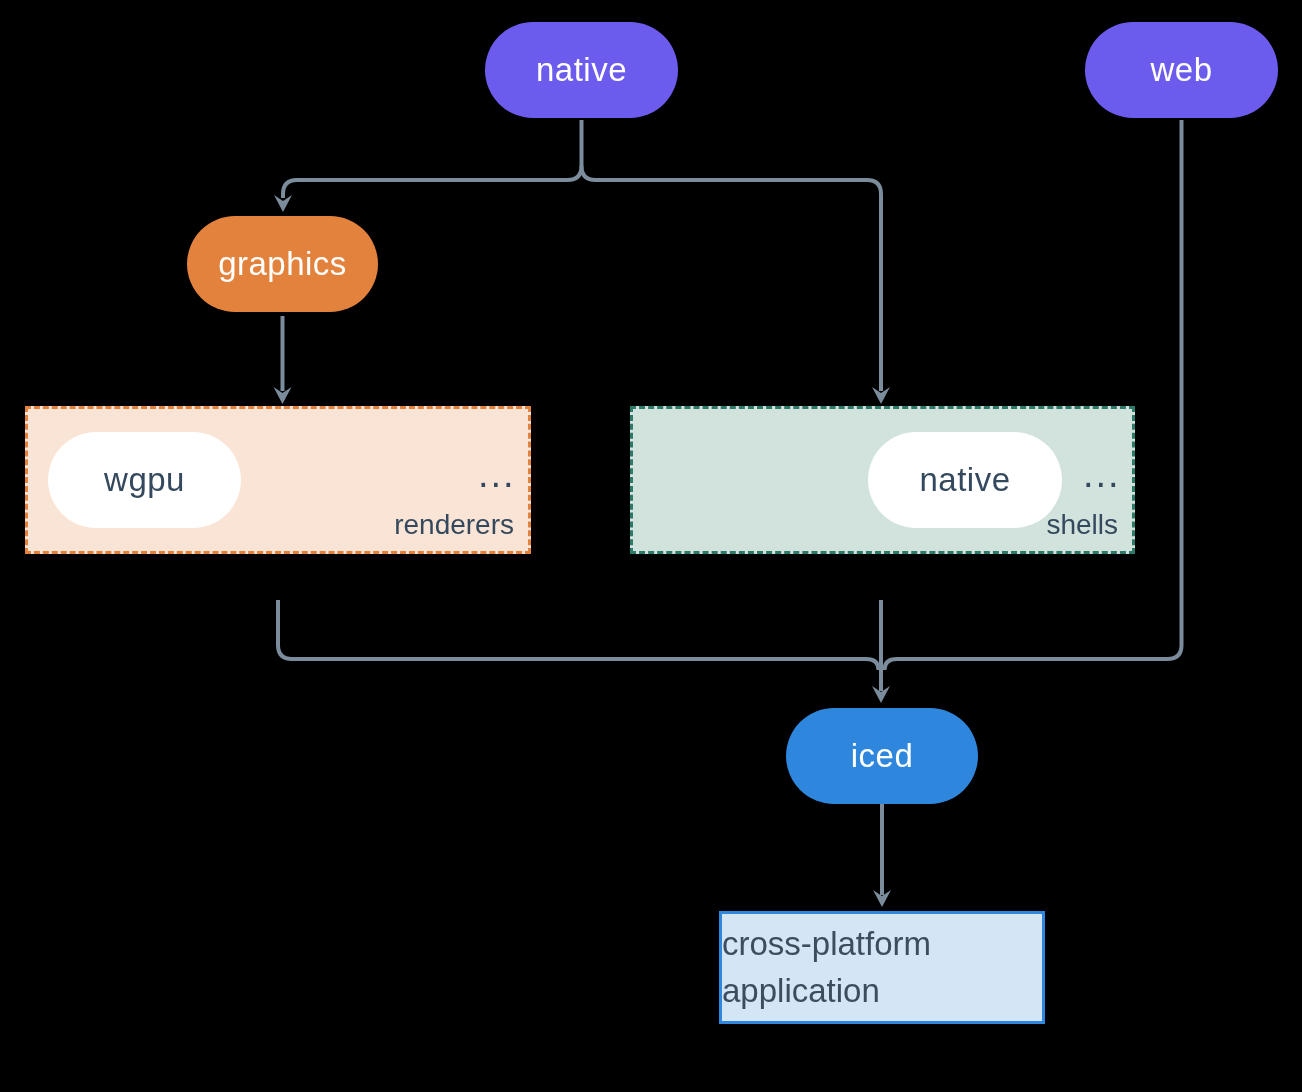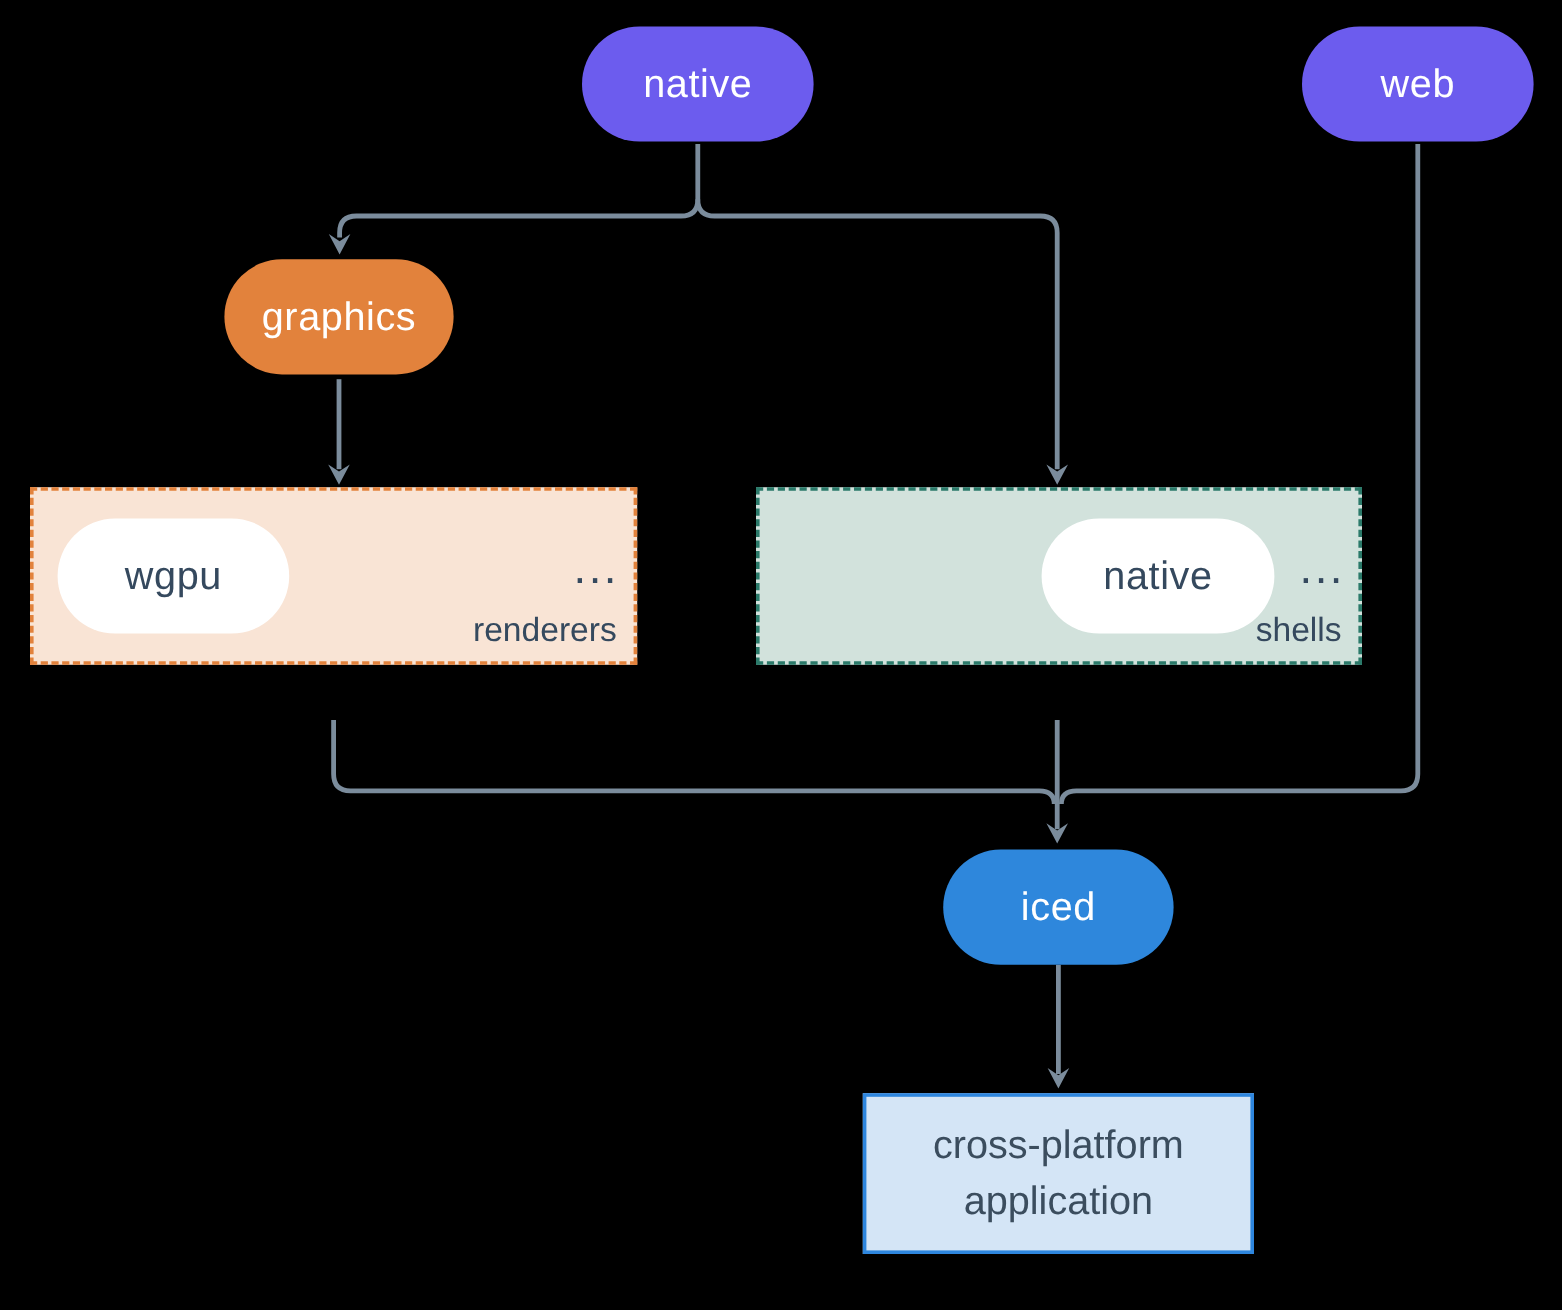--- a/index.html
+++ b/index.html
@@ -64,27 +64,27 @@
     position: absolute;
     right: 14px; bottom: 10px;
     font-size: 28px;
     color: #35495e;
     margin-left: 40px;
   }
 
   #node-application {
     position: absolute;
     left: 719px; top: 911px;
-    width: 326px; height: 134px;
+    width: 326px; height: 113px;
     box-sizing: border-box;
     background: #d4e5f6;
     border: 3px solid #2e86de;
     display: flex;
     flex-direction: column;
-    align-items: center;
+    align-items: flex-start;
     justify-content: center;
     font-size: 33px;
     line-height: 1.42;
     color: #3b4d5e;
   }
 
   .edge { stroke: #7b8c9c; stroke-width: 4; fill: none; }
   .arrowhead { fill: #7b8c9c; stroke: none; }
 </style>
 </head>

